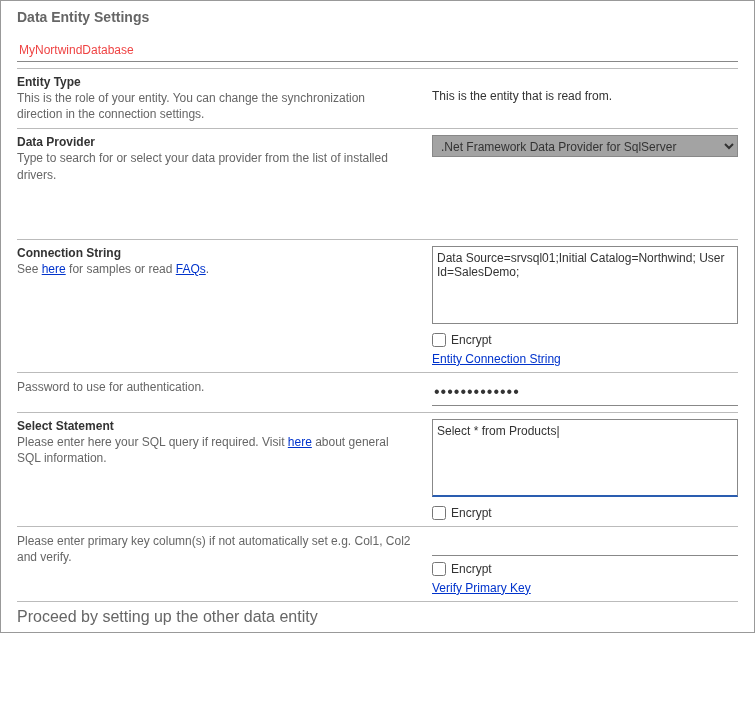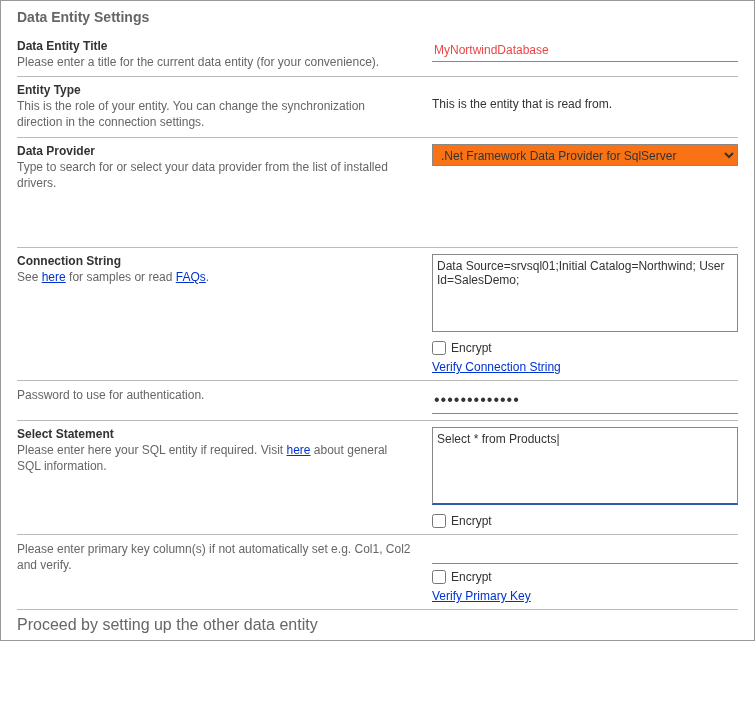--- a/index.html
+++ b/index.html
@@ -64,21 +64,21 @@
       font-size: 12px;
       color: #333;
       padding-top: 14px;
     }
     .select-box {
       width: 100%;
       border: 1px solid #888;
       font-size: 12px;
       padding: 3px 4px;
       font-family: inherit;
-      background: #f97316;
+      background: #a3a3a3;
       color: #333;
       height: 22px;
     }
     .textarea-box {
       width: 100%;
       height: 78px;
       border: 1px solid #888;
       font-size: 12px;
       padding: 4px;
       font-family: inherit;
@@ -133,24 +133,20 @@
       margin: 0 16px;
     }
   </style>
 </head>
 <body>
 
 <div class="container">
   <div class="page-title">Data Entity Settings</div>
 
   <div class="section">
-    <div class="left-col">
-      <div class="field-title">Data Entity Title</div>
-      <div class="field-desc">Please enter a title for the current data entity (for your convenience).</div>
-    </div>
     <div class="right-col">
       <input type="text" class="text-input" value="MyNortwindDatabase" style="">
     </div>
   </div>
   <hr class="divider">
 
   <div class="section">
     <div class="left-col">
       <div class="field-title">Entity Type</div>
       <div class="field-desc">This is the role of your entity. You can change the synchronization direction in the connection settings.</div>
@@ -183,41 +179,41 @@
         <span>See </span><a href="#">here</a><span> for samples or read </span><a href="#">FAQs</a><span>.</span>
       </div>
     </div>
     <div class="right-col">
       <textarea class="textarea-box" style="">Data Source=srvsql01;Initial Catalog=Northwind; User Id=SalesDemo;</textarea>
       <div class="checkbox-row">
         <input type="checkbox" style="">
         <span>Encrypt</span>
       </div>
       <div class="link-row">
-        <a href="#">Verify Connection String</a>
+        <a href="#">Entity Connection String</a>
       </div>
     </div>
   </div>
   <hr class="divider">
 
   <div class="section">
     <div class="left-col">
       <div class="field-desc">Password to use for authentication.</div>
     </div>
     <div class="right-col">
       <input type="text" class="password-input" value="•••••••••••••" style="">
     </div>
   </div>
   <hr class="divider">
 
   <div class="section">
     <div class="left-col">
       <div class="field-title">Select Statement</div>
       <div class="field-desc">
-        <span>Please enter here your SQL entity if required. Visit </span><a href="#">here</a><span> about general SQL information.</span>
+        <span>Please enter here your SQL query if required. Visit </span><a href="#">here</a><span> about general SQL information.</span>
       </div>
     </div>
     <div class="right-col">
       <textarea class="textarea-box focus" style="">Select * from Products|</textarea>
       <div class="checkbox-row">
         <input type="checkbox" style="">
         <span>Encrypt</span>
       </div>
     </div>
   </div>

